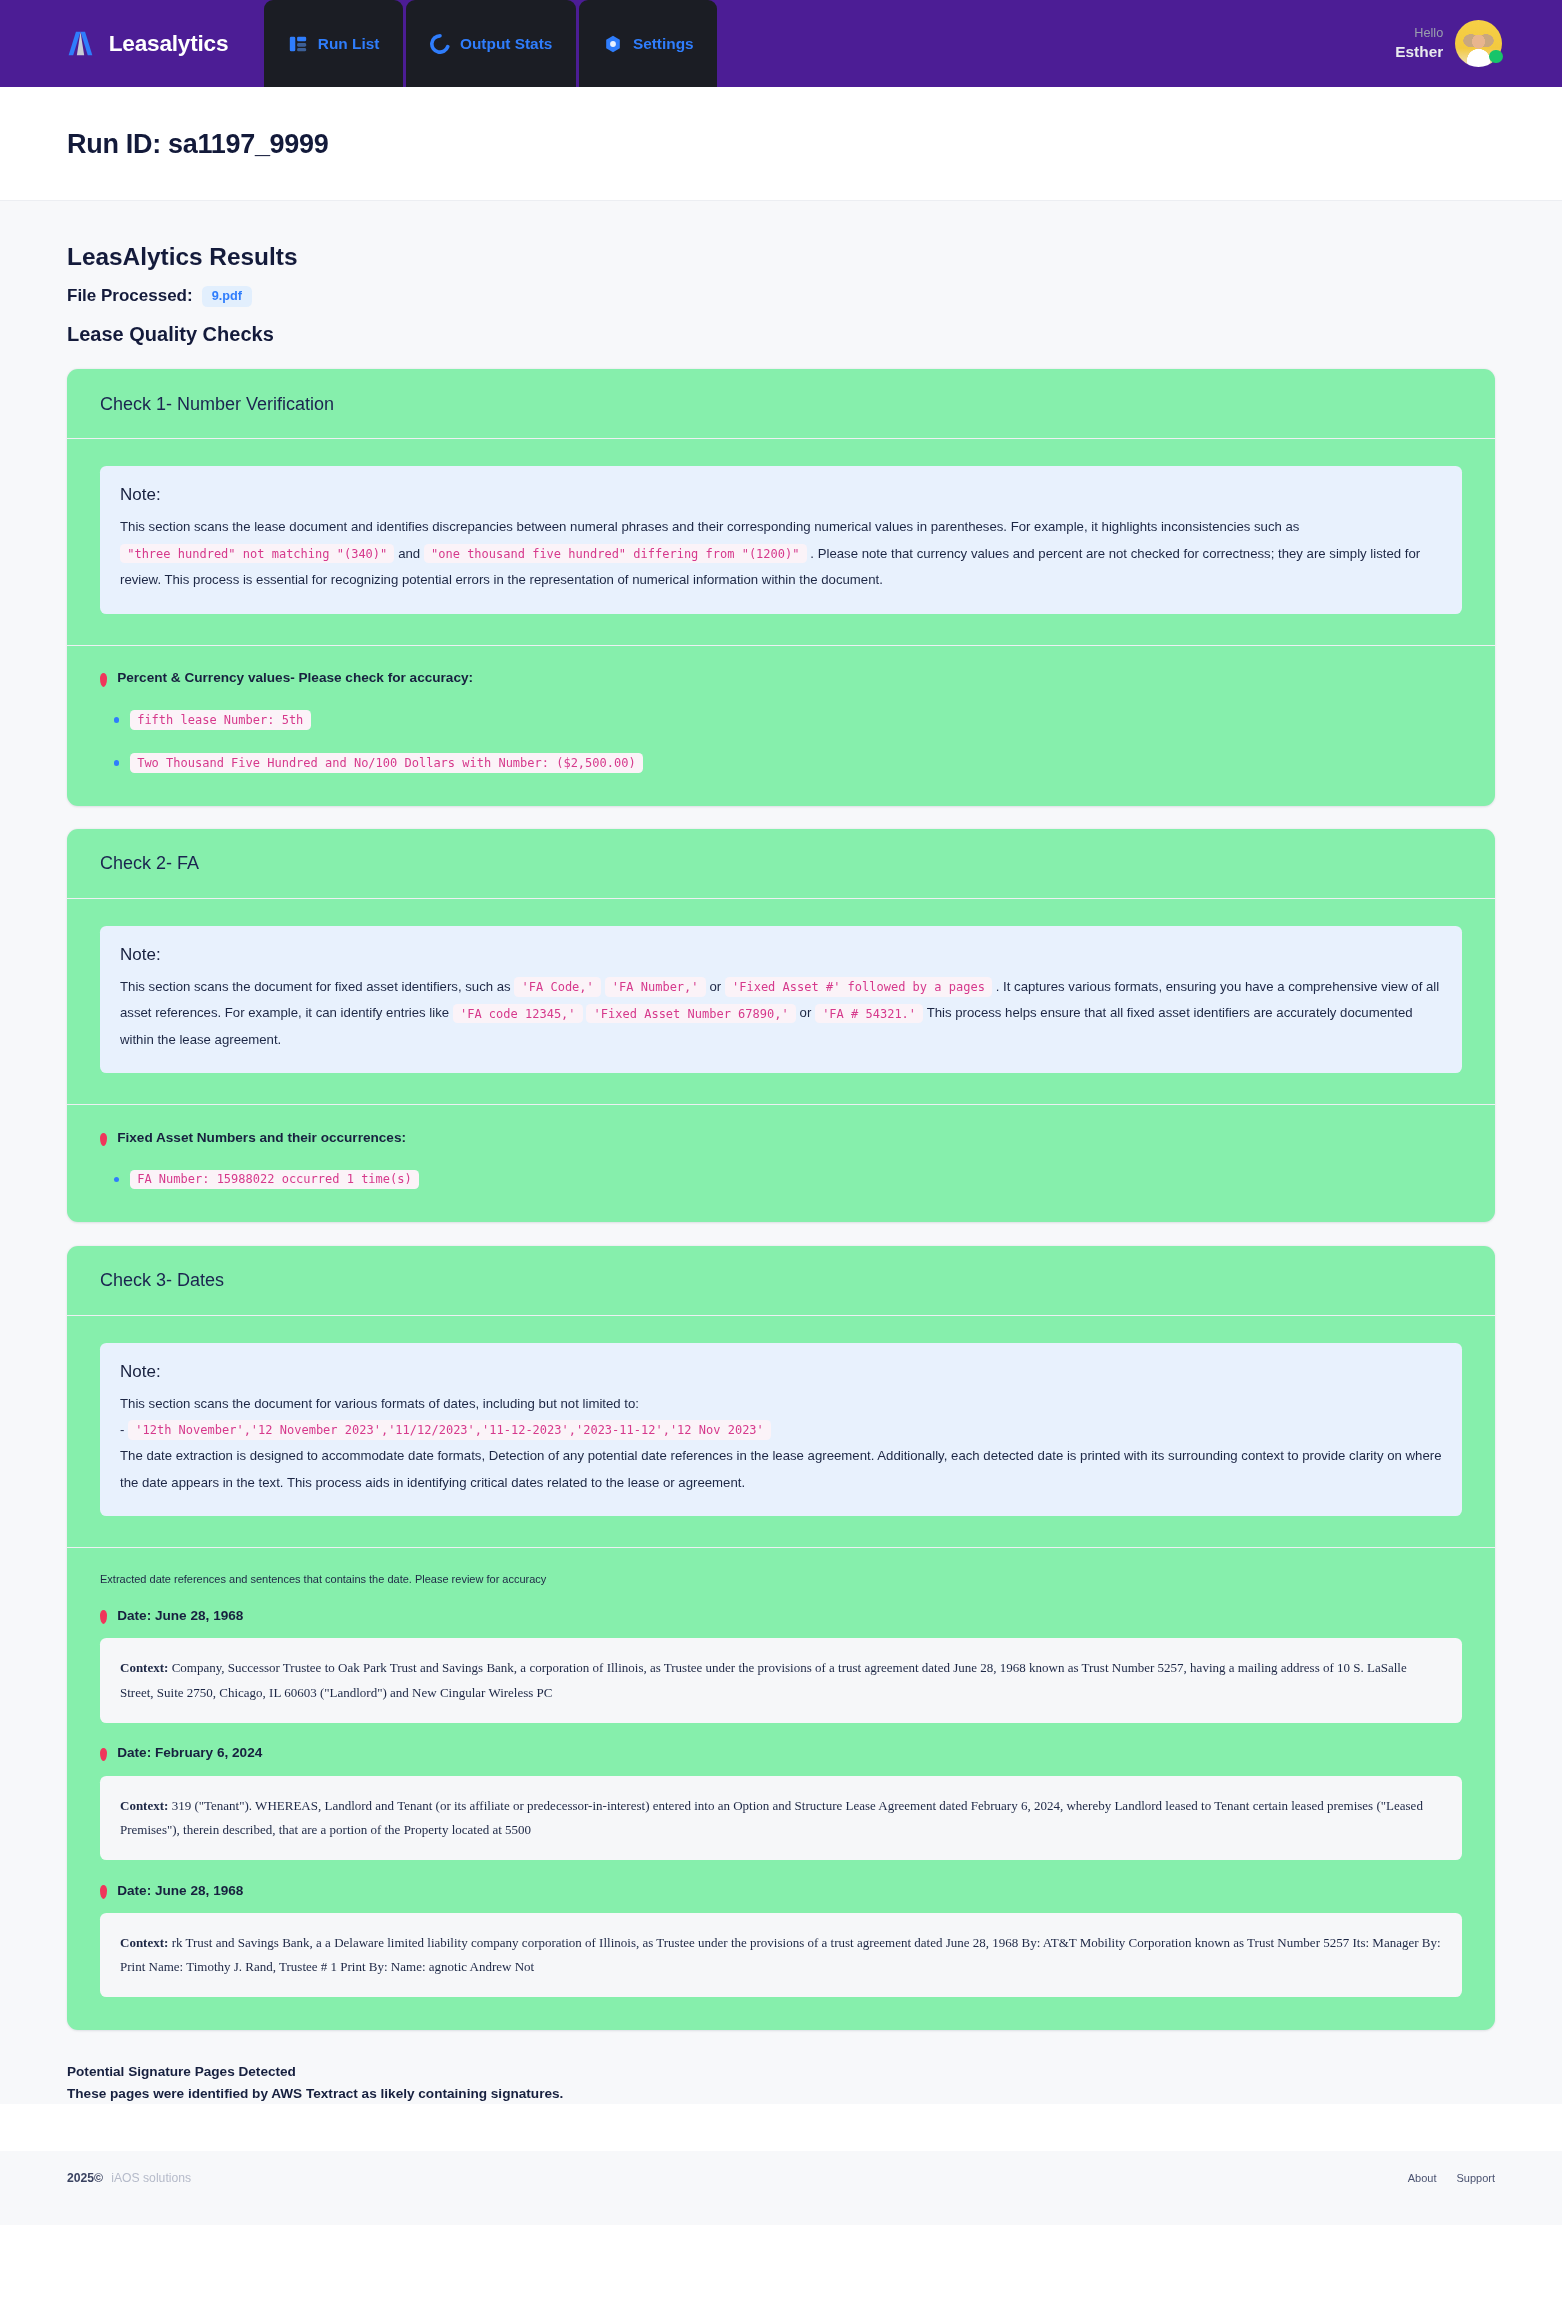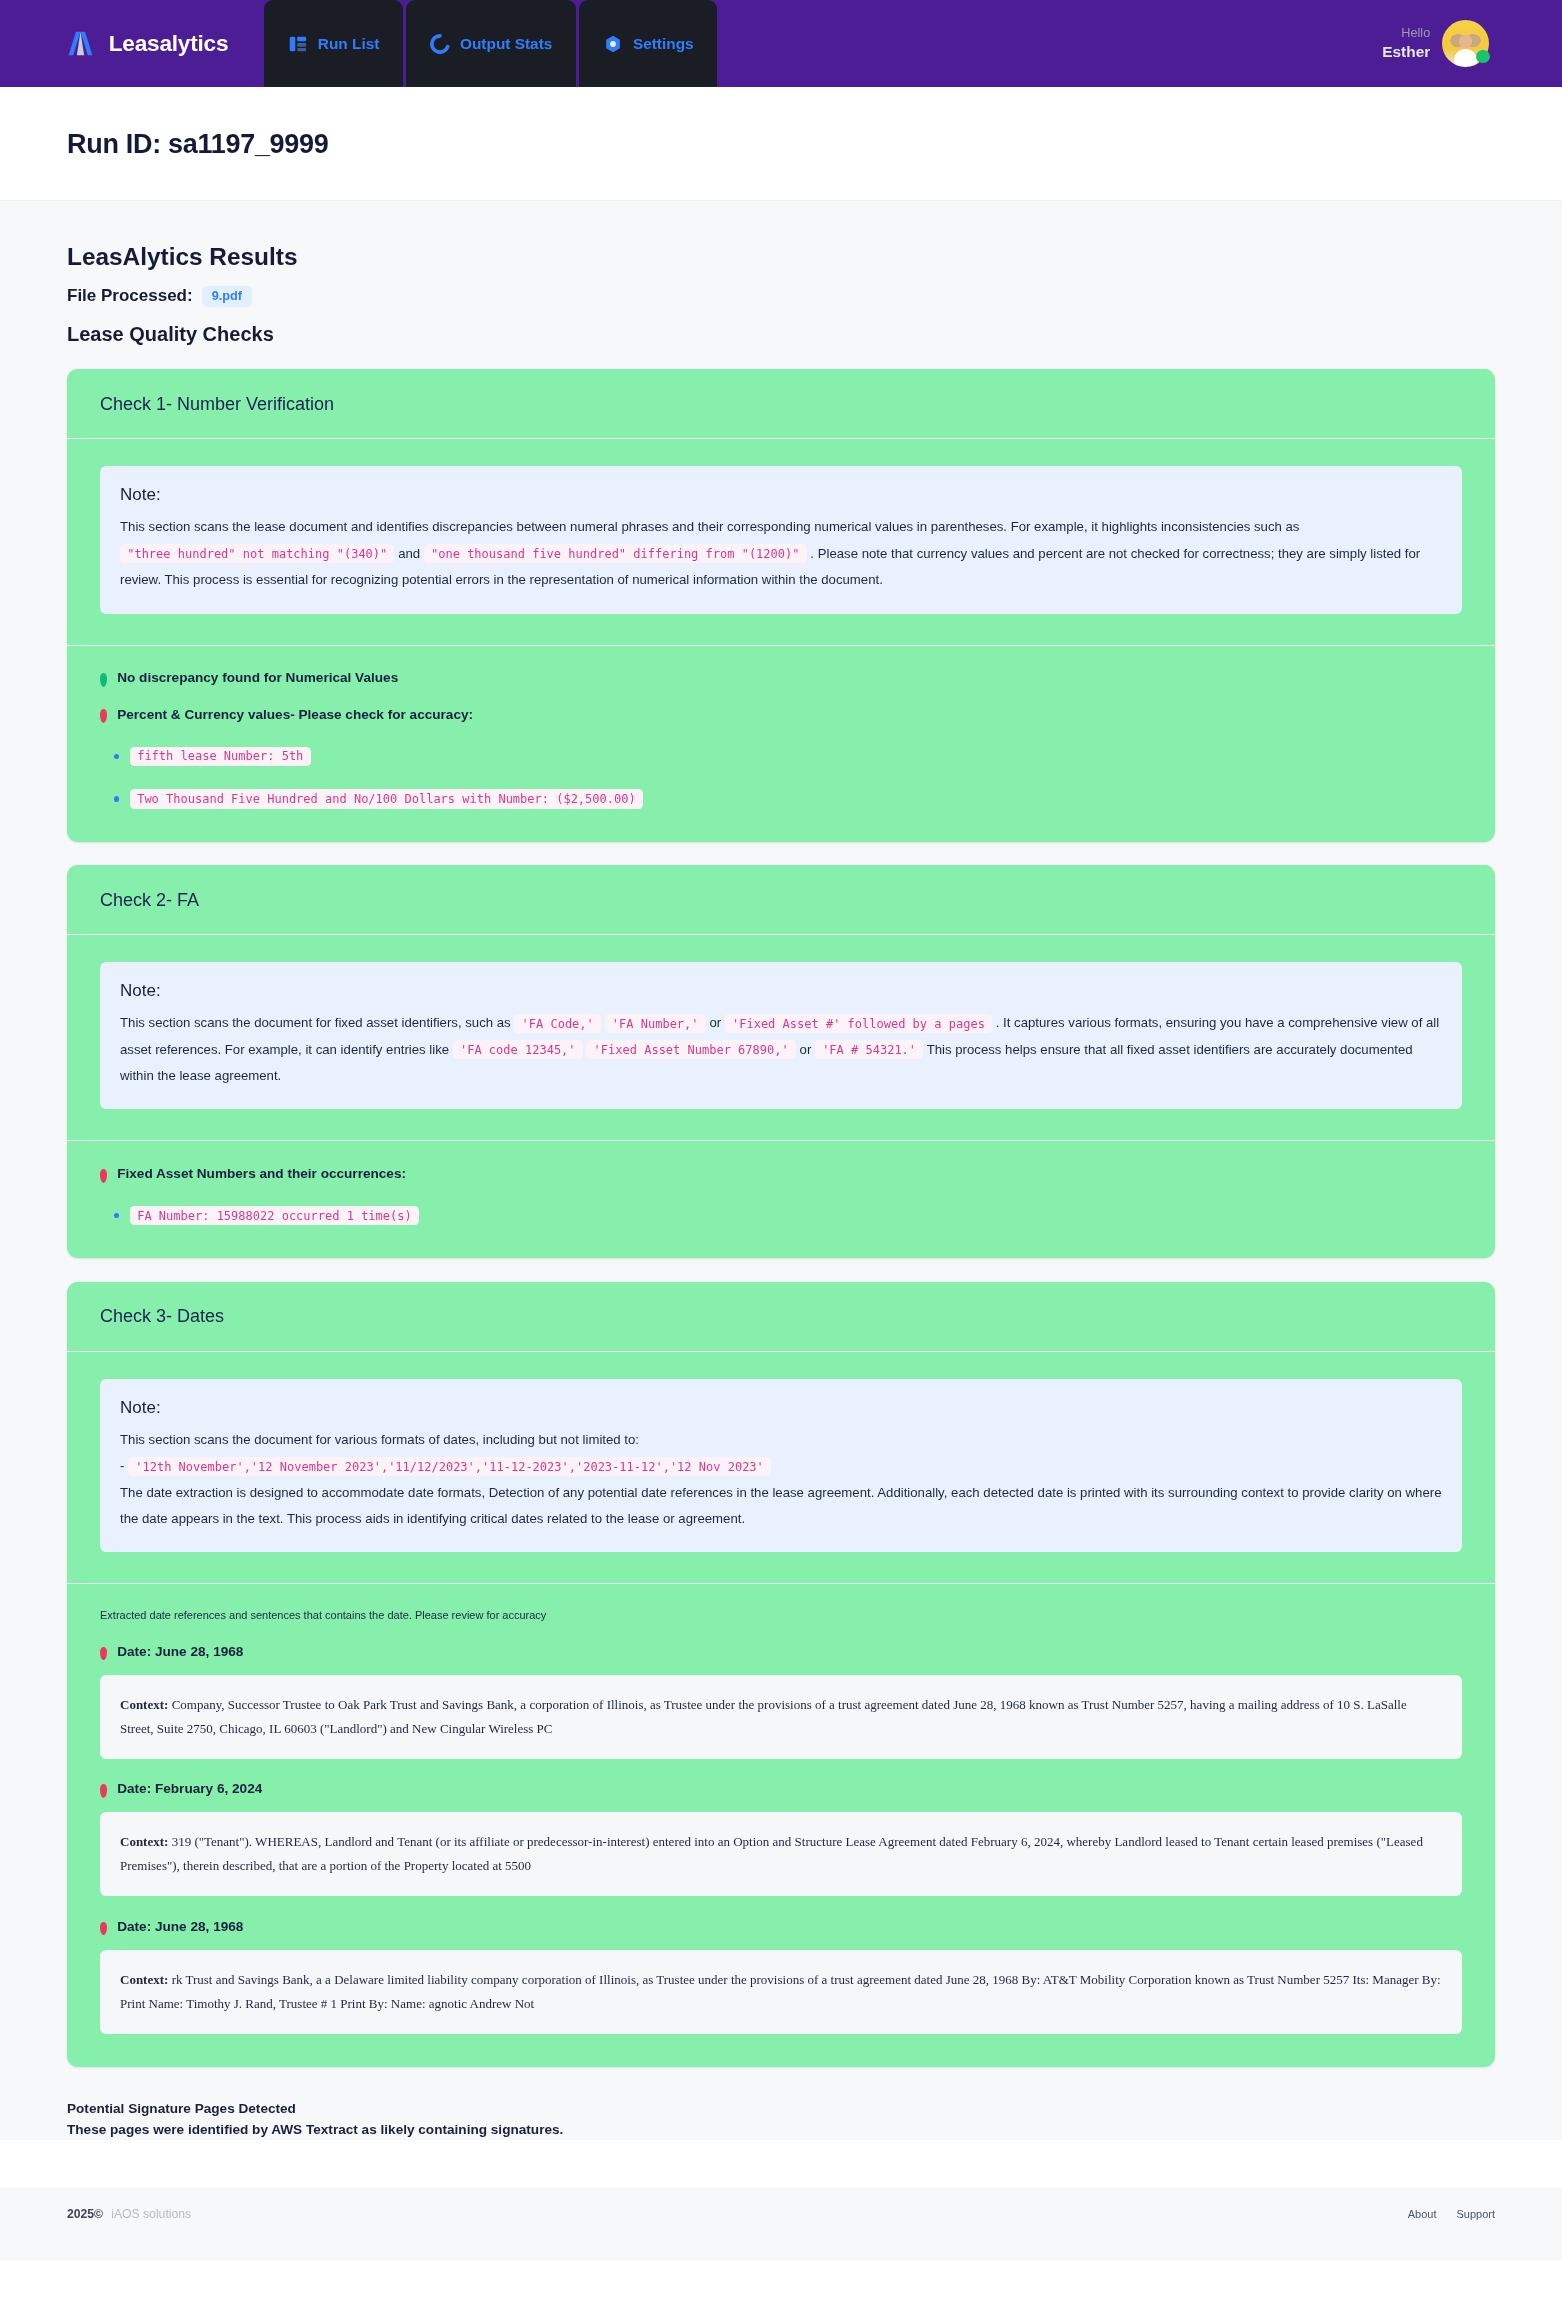--- a/index.html
+++ b/index.html
@@ -48,21 +48,21 @@
   .nav-item-label {
     color: #2f7dfc;
     font-size: 15.4px;
     font-weight: 600;
     white-space: nowrap;
   }
   .nav-ico { width: 20px; height: 20px; display: block; }
 
   .user-block {
     position: absolute;
-    right: 73px;
+    right: 60px;
     top: 0;
     height: 87px;
     display: flex;
     align-items: center;
     gap: 11.8px;
   }
   .user-text { text-align: right; line-height: 1.25; }
   .user-hello { color: #9aa0ad; font-size: 12.7px; }
   .user-name { color: #e8eaee; font-size: 15.4px; font-weight: 700; }
   .avatar-wrap { position: relative; width: 47px; height: 47px; }
@@ -277,24 +277,20 @@
           <span>This section scans the lease document and identifies discrepancies between numeral phrases and their corresponding numerical values in parentheses. For example, it highlights inconsistencies such as</span>
           <code class="inl">"three hundred" not matching "(340)"</code>
           <span>and</span>
           <code class="inl">"one thousand five hundred" differing from "(1200)"</code>
           <span>. Please note that currency values and percent are not checked for correctness; they are simply listed for review. This process is essential for recognizing potential errors in the representation of numerical information within the document.</span>
         </div>
       </div>
     </div>
     <div class="divider"></div>
     <div class="res-area">
-      <div class="pin-row">
-        <span class="pin green"></span>
-        <span class="pin-label">No discrepancy found for Numerical Values</span>
-      </div>
       <div class="pin-row">
         <span class="pin red"></span>
         <span class="pin-label">Percent &amp; Currency values- Please check for accuracy:</span>
       </div>
       <div class="code-item">
         <span class="dot-blue"></span>
         <code class="inl">fifth lease Number: 5th</code>
       </div>
       <div class="code-item">
         <span class="dot-blue"></span>

